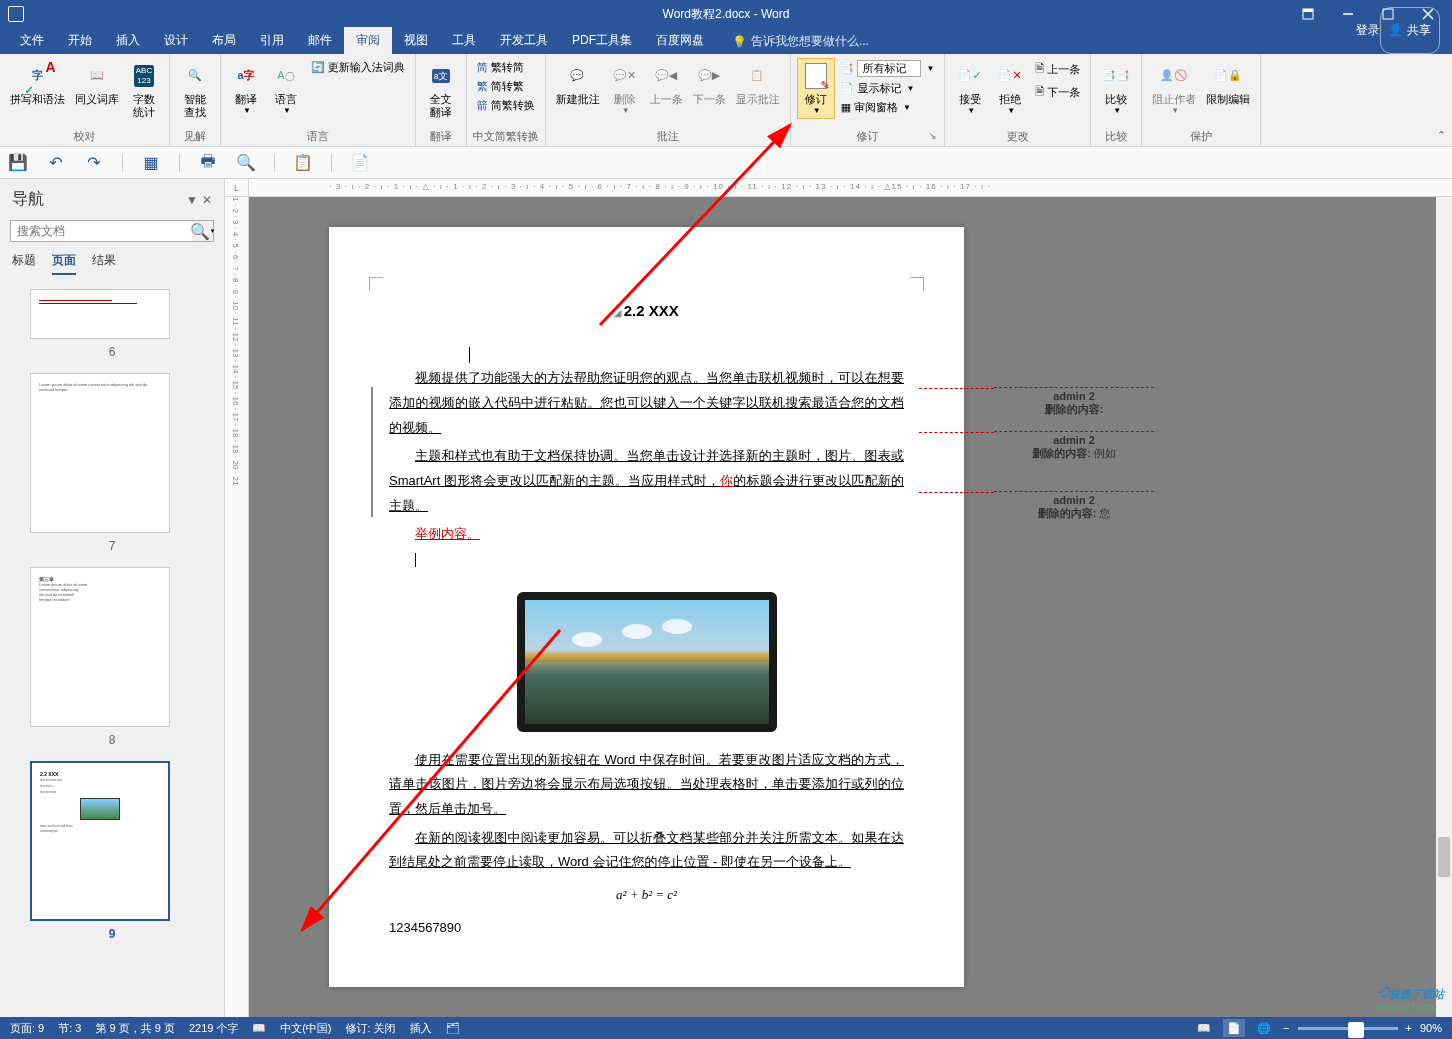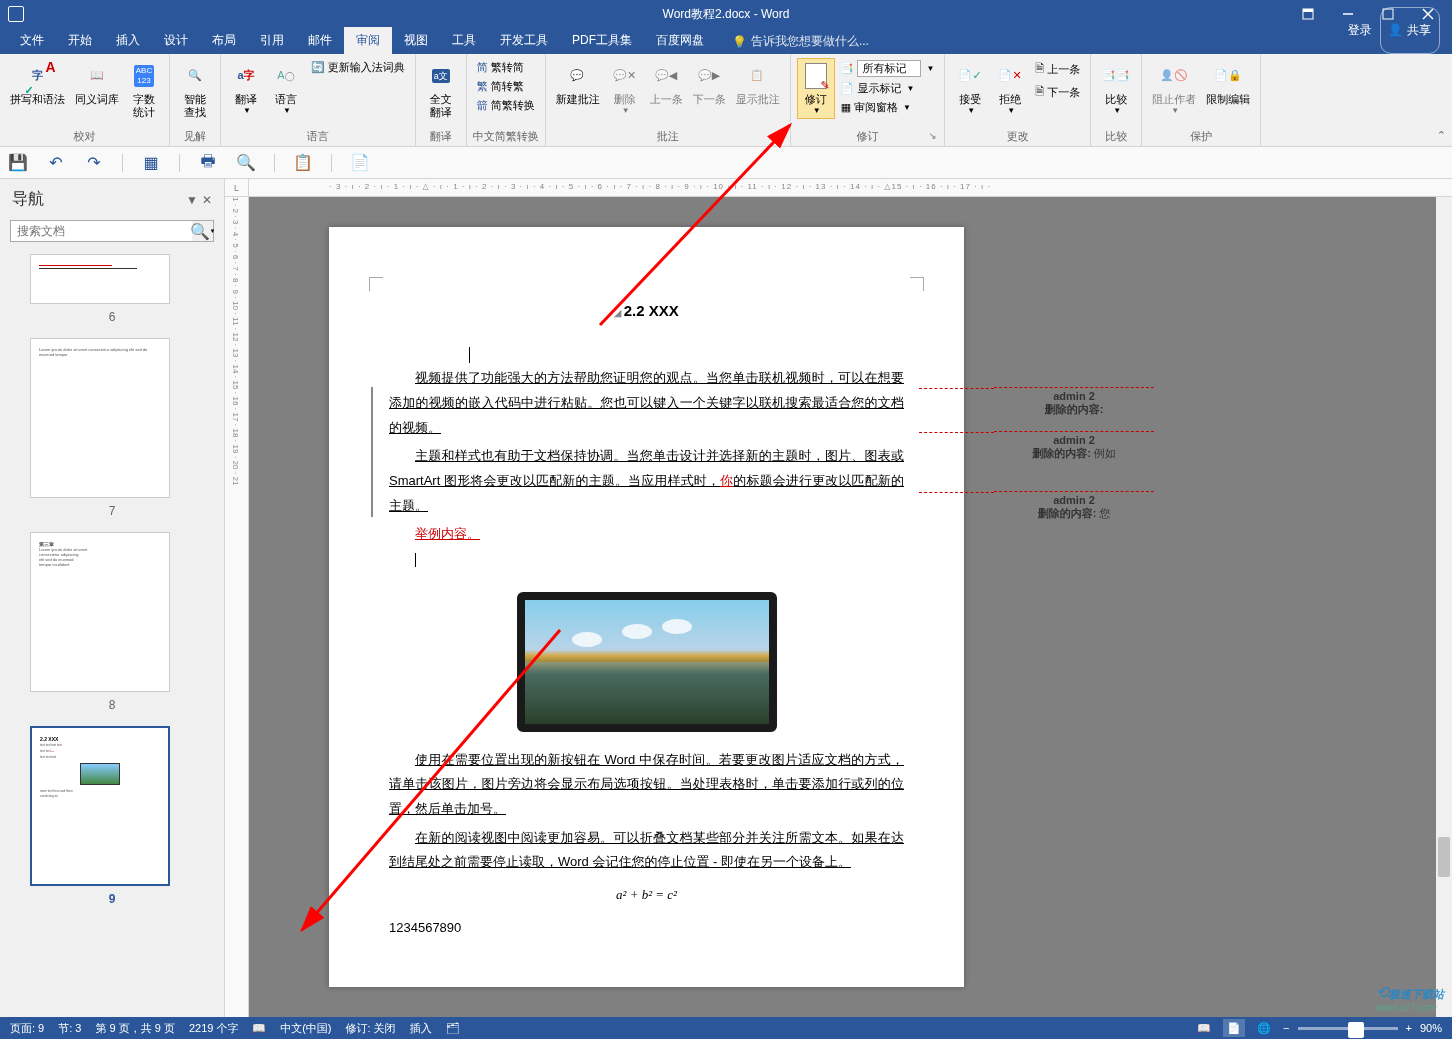--- a/index.html
+++ b/index.html
@@ -11,21 +11,21 @@
 .title-bar .center { position: absolute; left: 50%; transform: translateX(-50%); }
 .title-bar .right { display: flex; gap: 0; align-items: center; }
 .title-bar .win-btn { width: 40px; height: 28px; display: flex; align-items: center; justify-content: center; cursor: pointer; }
 .title-bar .win-btn svg { fill: #fff; }
 
 
 .tabs-row { height: 26px; background: #2b579a; display: flex; align-items: flex-end; padding-left: 8px; font-size: 12px; color: #fff; }
 .tabs-row .tab { padding: 5px 12px; cursor: pointer; }
 .tabs-row .tab.active { background: #f1f1f1; color: #2b579a; }
 .tabs-row .tell-me { margin-left: 8px; display: flex; align-items: center; gap: 4px; opacity: 0.85; padding: 4px 8px; }
-.tabs-row .right-items { margin-left: auto; display: flex; align-items: center; gap: 8px; padding-right: 12px; }
+.tabs-row .right-items { margin-left: auto; display: flex; align-items: center; padding-right: 12px; }
 .tabs-row .share-btn { border: 1px solid rgba(255,255,255,0.5); padding: 14px 8px; border-radius: 11px; }
 
 
 .ribbon { height: 93px; background: #f1f1f1; border-bottom: 1px solid #d4d4d4; display: flex; font-size: 11px; position: relative; }
 .ribbon-group { border-right: 1px solid #d4d4d4; padding: 4px 6px 2px 6px; display: flex; flex-direction: column; justify-content: space-between; }
 .ribbon-group .group-body { display: flex; align-items: flex-start; gap: 2px; flex: 1; }
 .ribbon-group .group-label { text-align: center; color: #666; font-size: 11px; padding-top: 2px; }
 .ribbon-btn { display: flex; flex-direction: column; align-items: center; justify-content: flex-start; padding: 3px 4px; cursor: pointer; min-width: 38px; text-align: center; line-height: 1.2; }
 .ribbon-btn .icon-box { width: 30px; height: 30px; display: flex; align-items: center; justify-content: center; margin-bottom: 2px; }
 .ribbon-btn.highlight { background: #fce8a6; border: 1px solid #e8b74e; padding: 2px 3px; }
@@ -168,21 +168,21 @@
       <div class="ribbon-btn">
         <div class="icon-box" style="color:#2b579a;font-weight:bold;position:relative">字<span style="color:#c00;position:absolute;right:-3px;top:-2px;font-size:14px">A</span><span style="position:absolute;bottom:-6px;left:2px;color:#1a8">✓</span></div>
         <span>拼写和语法</span>
       </div>
       <div class="ribbon-btn">
         <div class="icon-box" style="color:#2b579a">📖</div>
         <span>同义词库</span>
       </div>
       <div class="ribbon-btn">
         <div class="icon-box">
-            <div style="background:#3b82f6;color:#fff;font-size:8px;padding:1px 2px;border-radius:2px">ABC<br>123</div>
+            <div style="background:#0c4a6e;color:#fff;font-size:8px;padding:1px 2px;border-radius:2px">ABC<br>123</div>
           </div>
         <span style="white-space:pre-line">字数
 统计</span>
       </div>
     </div>
     <div class="group-label">校对</div>
   </div>
 
   <div class="ribbon-group">
     <div class="group-body">
@@ -386,20 +386,25 @@
     <div class="nav-header">
       <h3>导航</h3>
       <div class="controls">
         <span>▼</span>
         <span>✕</span>
       </div>
     </div>
     <div class="nav-search">
       <input type="text" placeholder="搜索文档" style="">
       <div class="search-icon">🔍<span style="font-size:7px">▾</span></div>
+    </div>
+    <div class="nav-tabs">
+      <div class="nav-tab">标题</div>
+      <div class="nav-tab active">页面</div>
+      <div class="nav-tab">结果</div>
     </div>
     <div class="nav-thumbs">
       <div class="thumb small">
           <div style="border-bottom:1px solid #c00;width:60%;margin:2px 0"></div>
           <div style="border-bottom:1px solid #333;width:80%;margin:2px 0"></div>
         </div>
       <div class="thumb-num">6</div>
       <div class="thumb">Lorem ipsum dolor sit amet consectetur adipiscing elit sed do eiusmod tempor</div>
       <div class="thumb-num">7</div>
       <div class="thumb"><b style="font-size:5px">第三章</b><br>Lorem ipsum dolor sit amet<br>consectetur adipiscing<br>elit sed do eiusmod<br>tempor incididunt</div>

